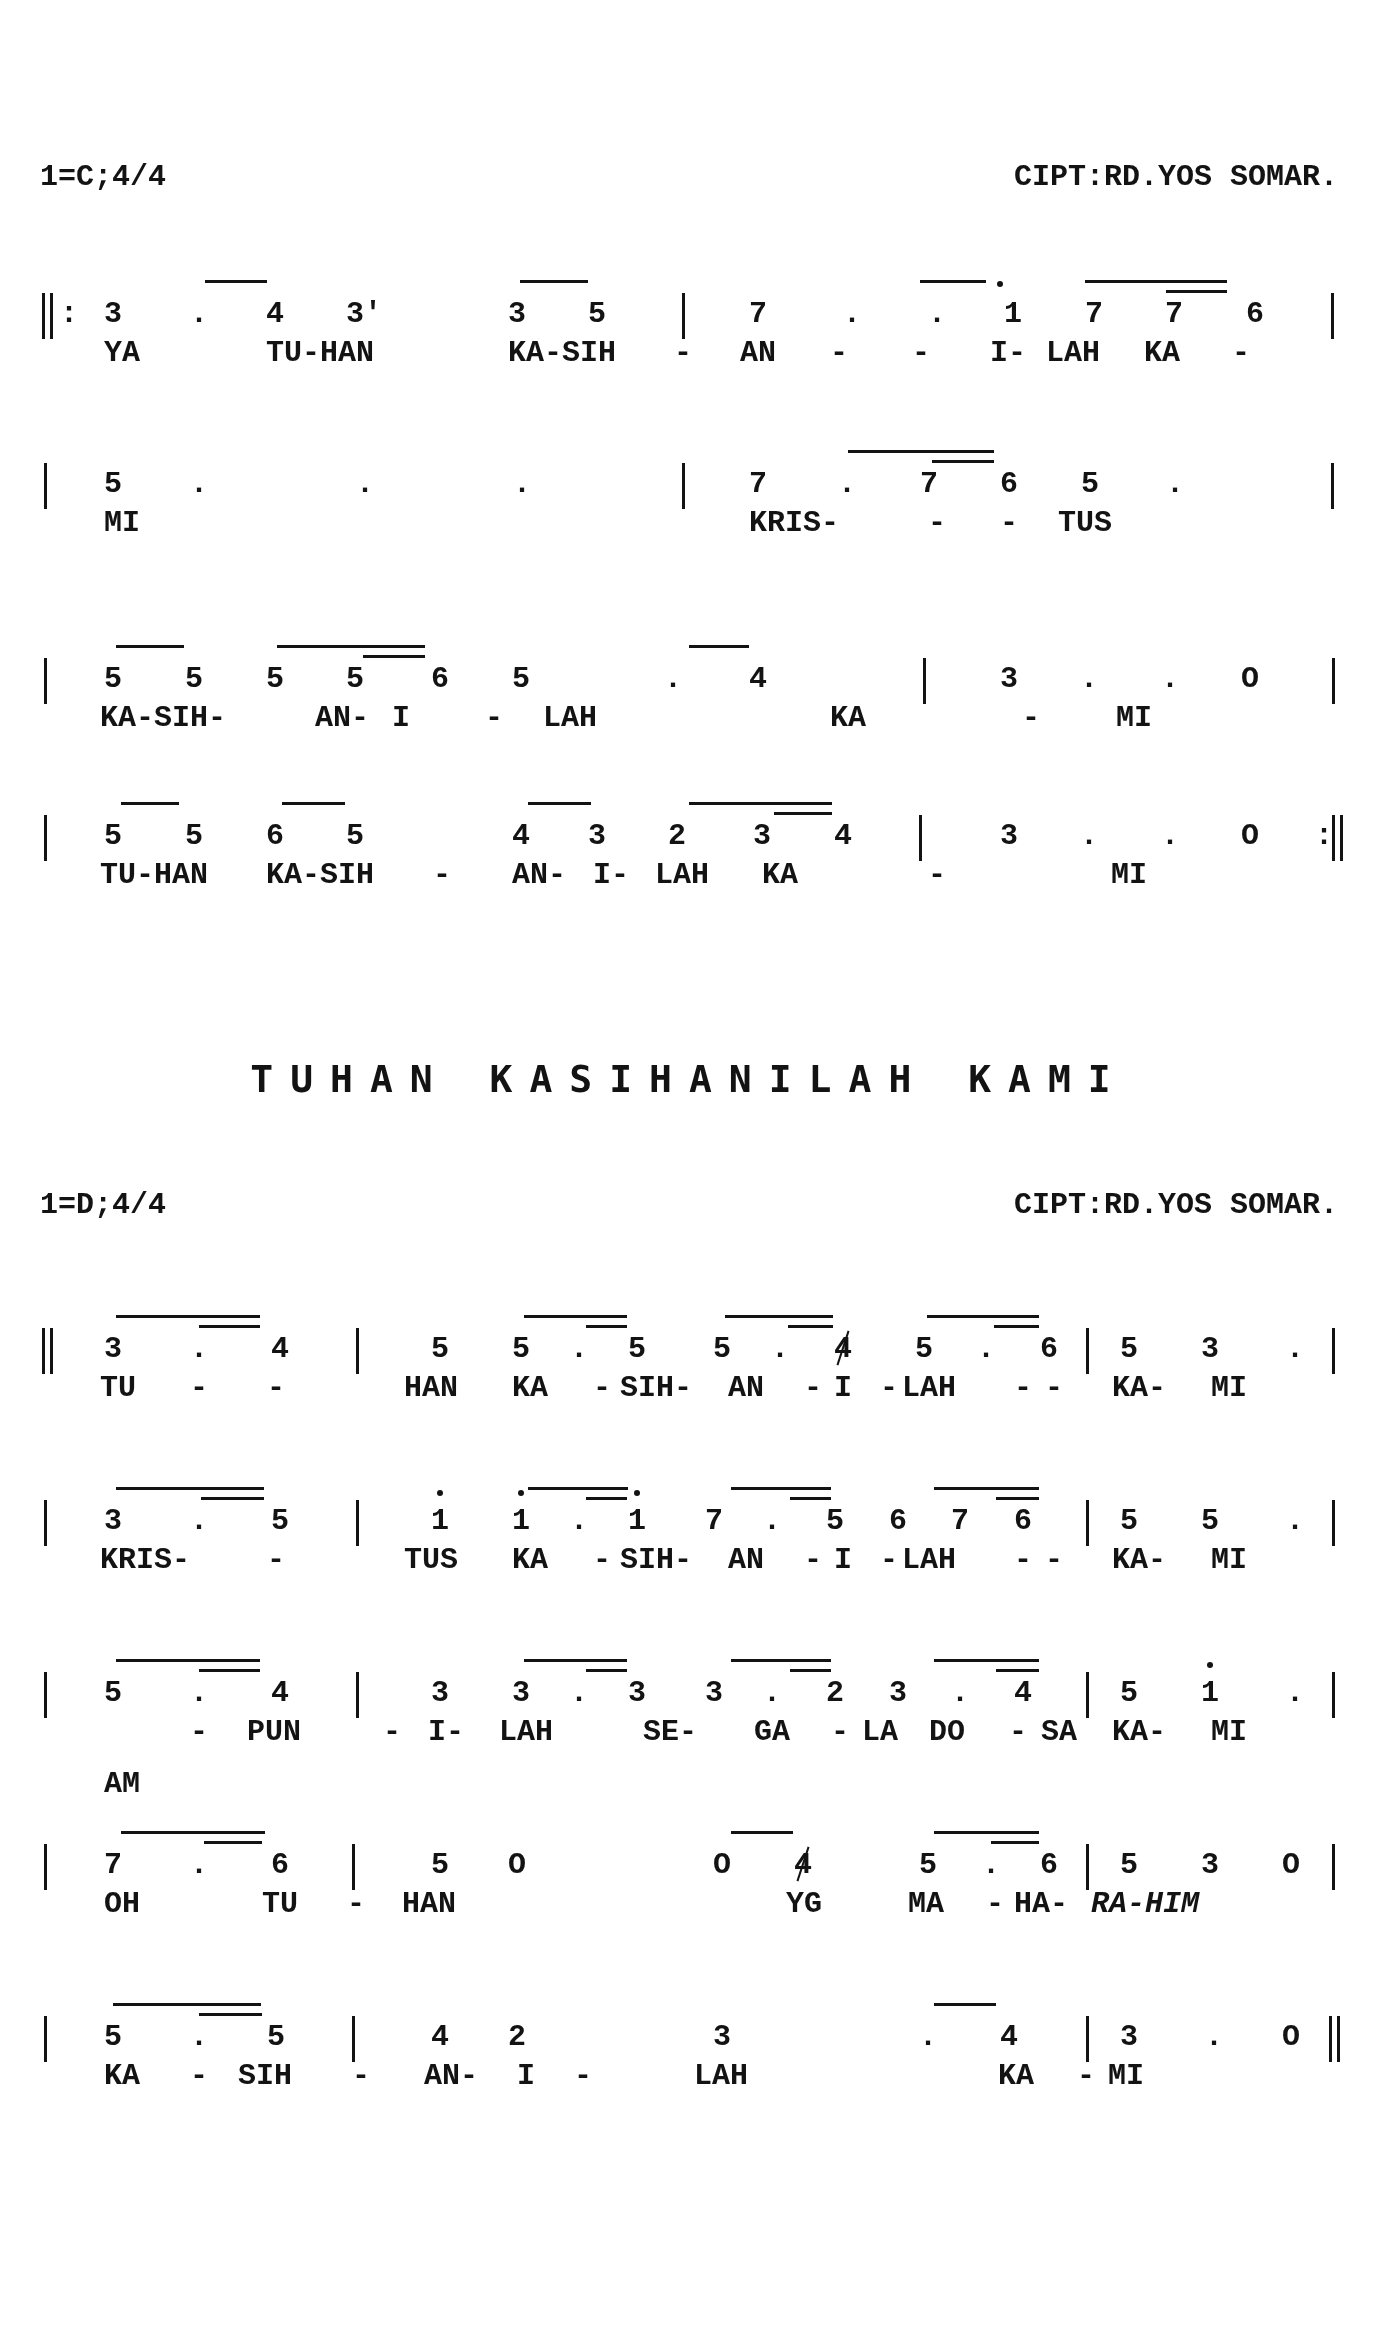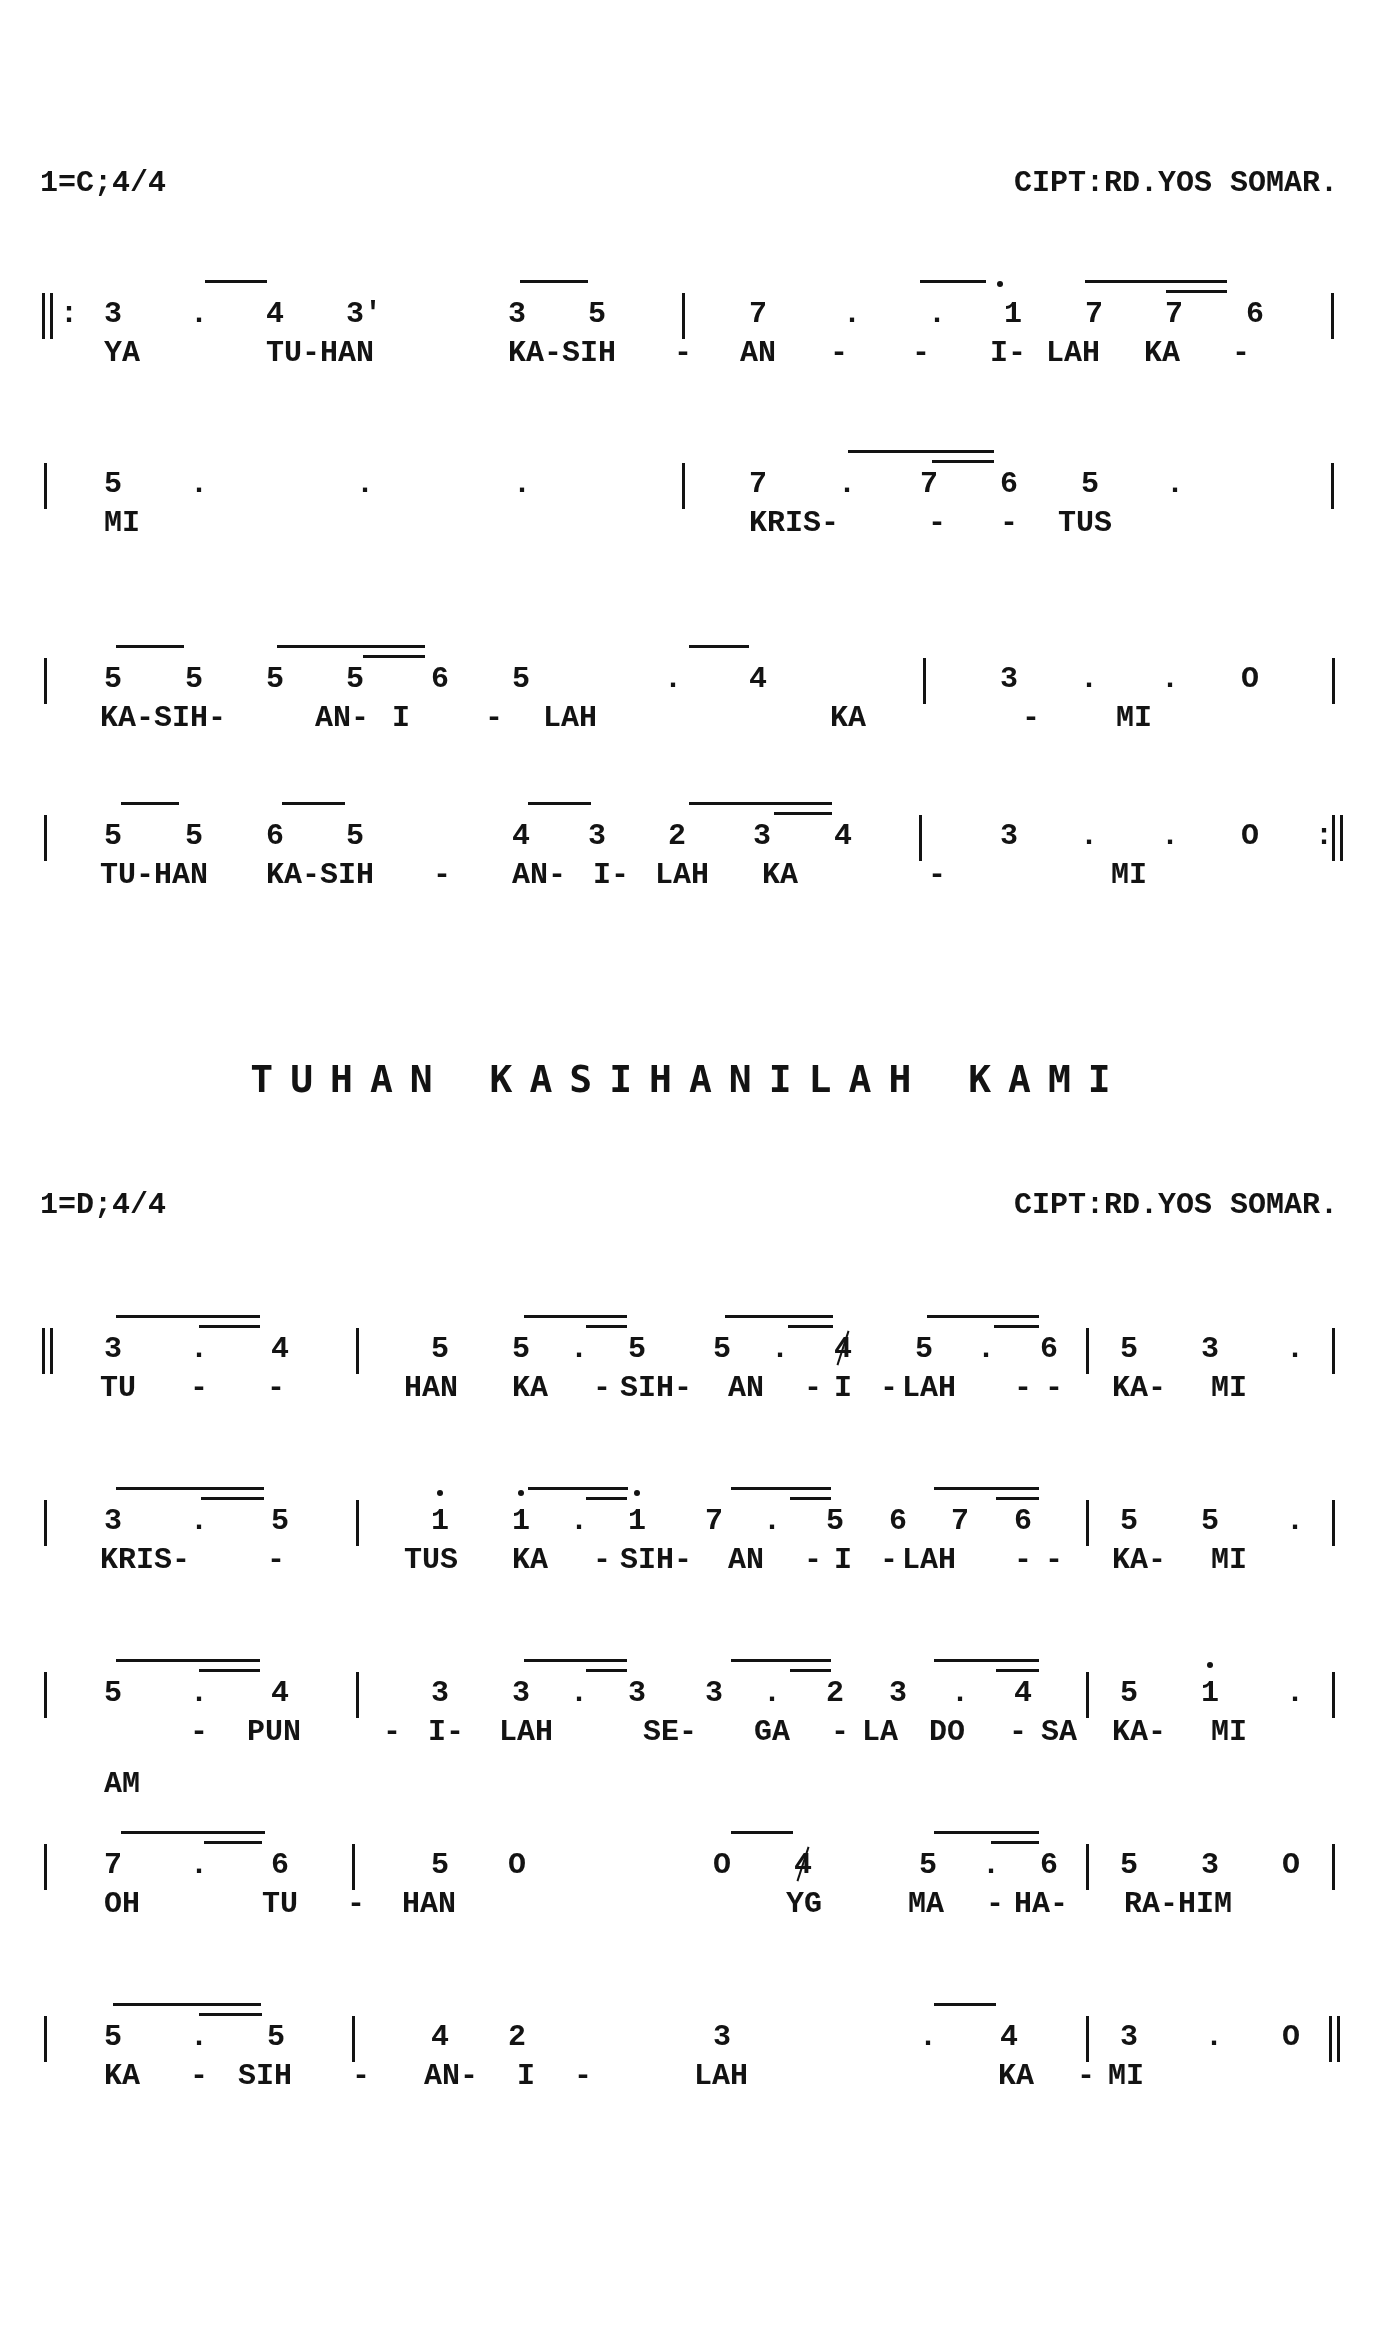--- a/index.html
+++ b/index.html
@@ -19,21 +19,21 @@
     font-weight:bold;font-size:38px;line-height:1;
     letter-spacing:17px;
     white-space:pre;
   }
   .title1{top:24px;}
   .title2{top:1060px;}
   .meta{
     position:absolute;left:0;width:100%;height:34px;
     font-weight:bold;font-size:30px;line-height:1;
   }
-  .meta1{top:168px;}
+  .meta1{top:162px;}
   .meta2{top:1190px;}
   .keysig{position:absolute;left:40px;top:0;}
   .composer{position:absolute;right:40px;top:0;}
   .tok{
     position:absolute;
     font-weight:bold;font-size:30px;line-height:1;
     white-space:pre;
   }
   .beam{
     position:absolute;height:3px;background:#131313;
@@ -341,21 +341,21 @@
     <div class="beam" style="left: 934px; top: 1831px; width: 105px;"></div>
     <div class="beam" style="left: 991px; top: 1841px; width: 48px;"></div>
     <span class="tok" style="left: 104px; top: 1889px;">OH</span>
     <span class="tok" style="left: 262px; top: 1889px;">TU</span>
     <span class="tok" style="left: 347px; top: 1889px;">-</span>
     <span class="tok" style="left: 402px; top: 1889px;">HAN</span>
     <span class="tok" style="left: 786px; top: 1889px;">YG</span>
     <span class="tok" style="left: 908px; top: 1889px;">MA</span>
     <span class="tok" style="left: 986px; top: 1889px;">-</span>
     <span class="tok" style="left: 1014px; top: 1889px;">HA-</span>
-    <span class="tok" style="left: 1124px; top: 1889px;">RA-HIM</span>
+    <span class="tok" style="left: 1091px; top: 1889px; font-style: italic;">RA-HIM</span>
     <div class="bar" style="left: 44px; top: 2016px;"></div>
     <span class="tok" style="left: 104px; top: 2022px;">5</span>
     <span class="tok" style="left: 190px; top: 2022px;">.</span>
     <span class="tok" style="left: 267px; top: 2022px;">5</span>
     <div class="bar" style="left: 352px; top: 2016px;"></div>
     <span class="tok" style="left: 431px; top: 2022px;">4</span>
     <span class="tok" style="left: 508px; top: 2022px;">2</span>
     <span class="tok" style="left: 713px; top: 2022px;">3</span>
     <span class="tok" style="left: 919px; top: 2022px;">.</span>
     <span class="tok" style="left: 1000px; top: 2022px;">4</span>

